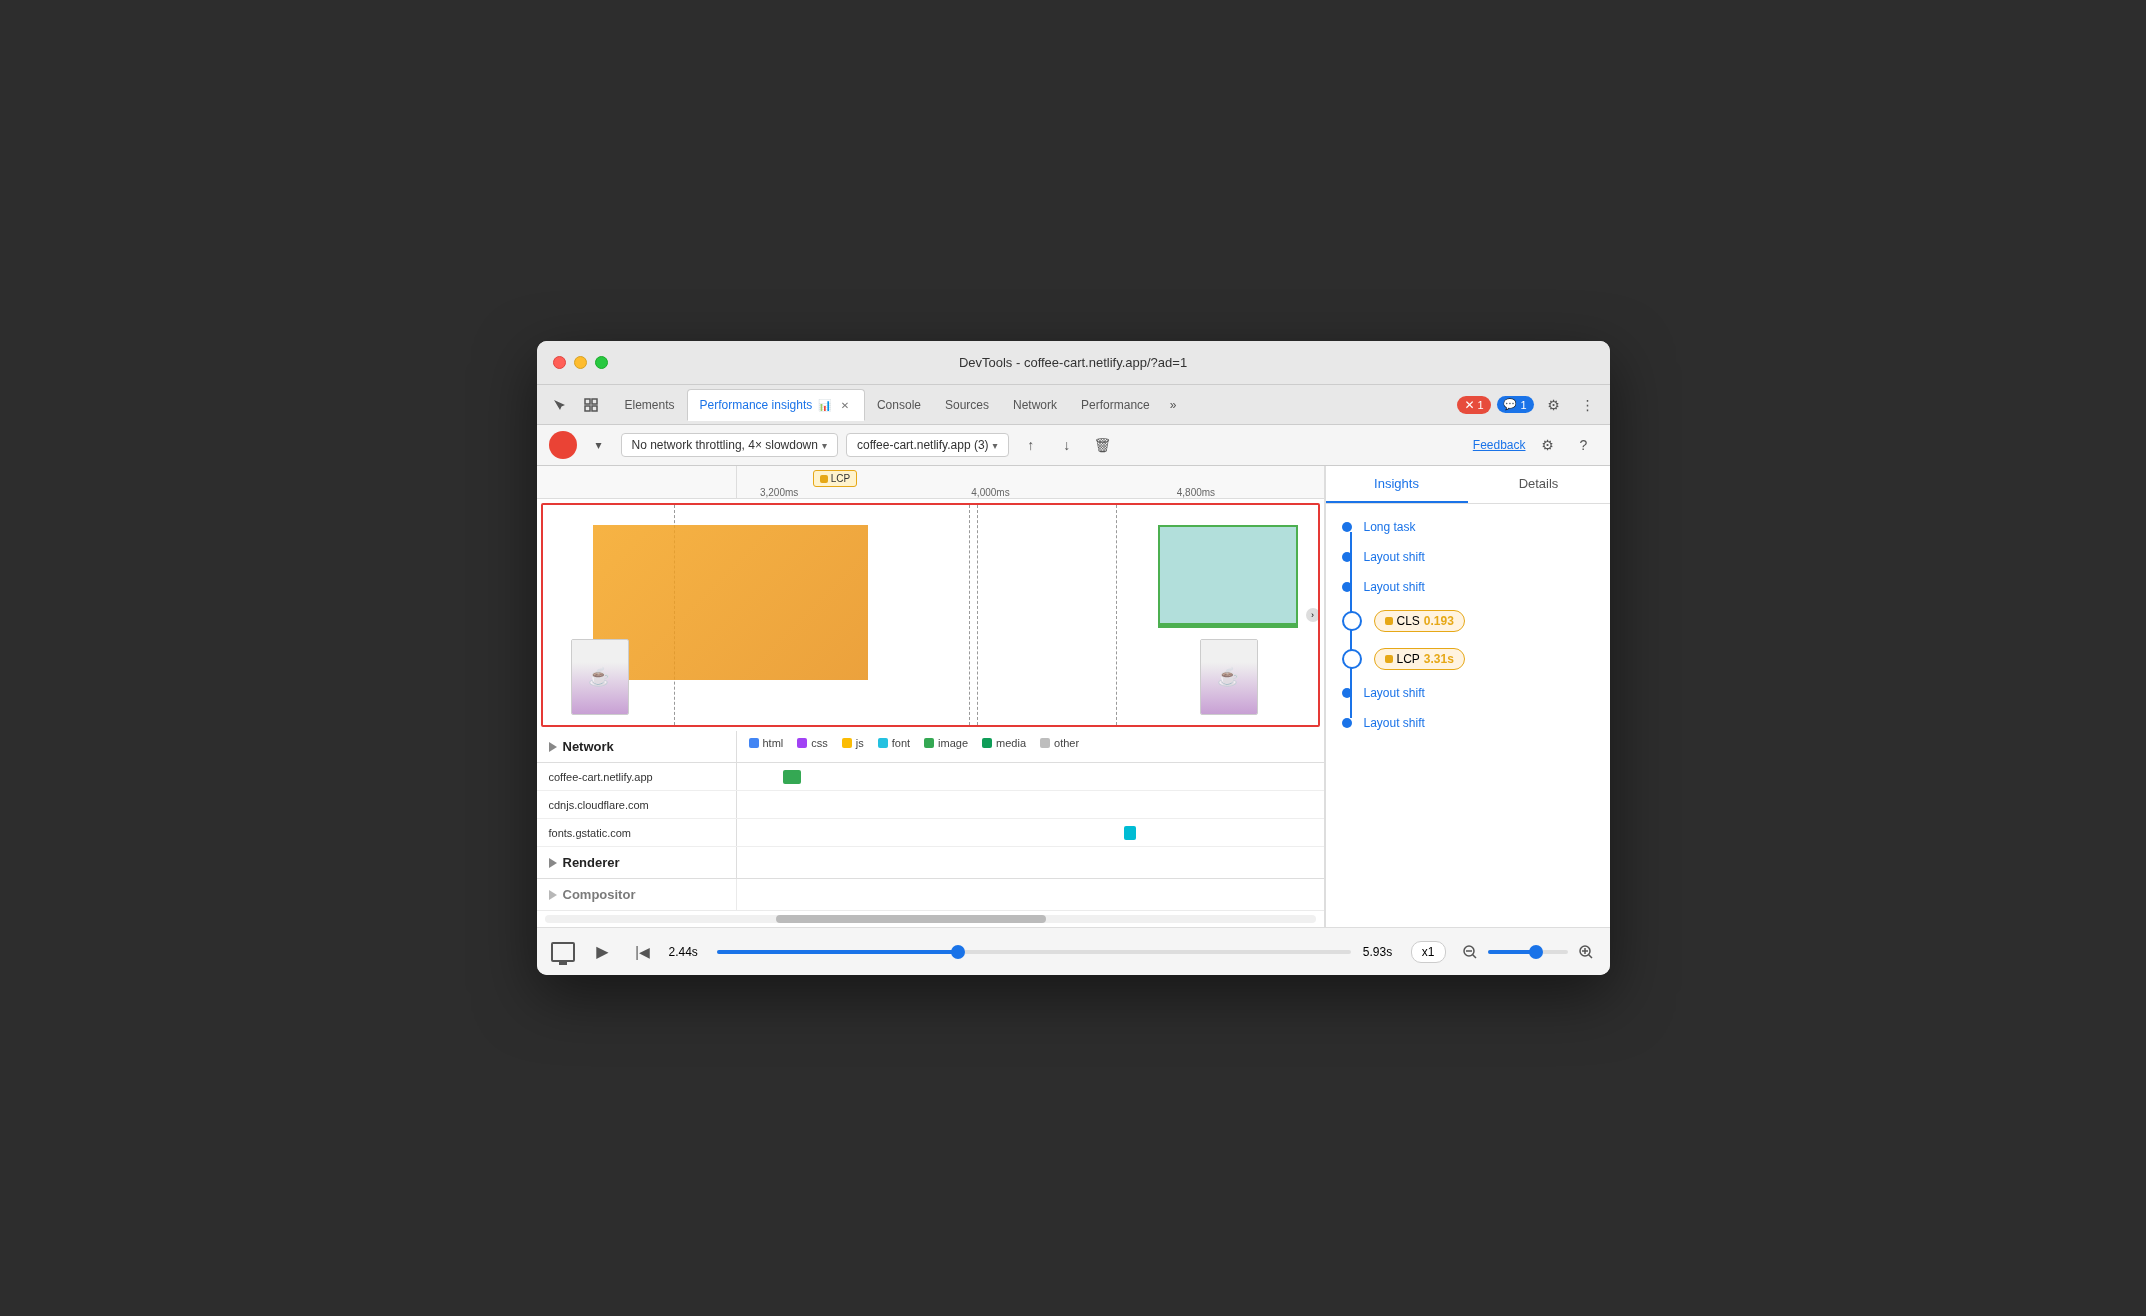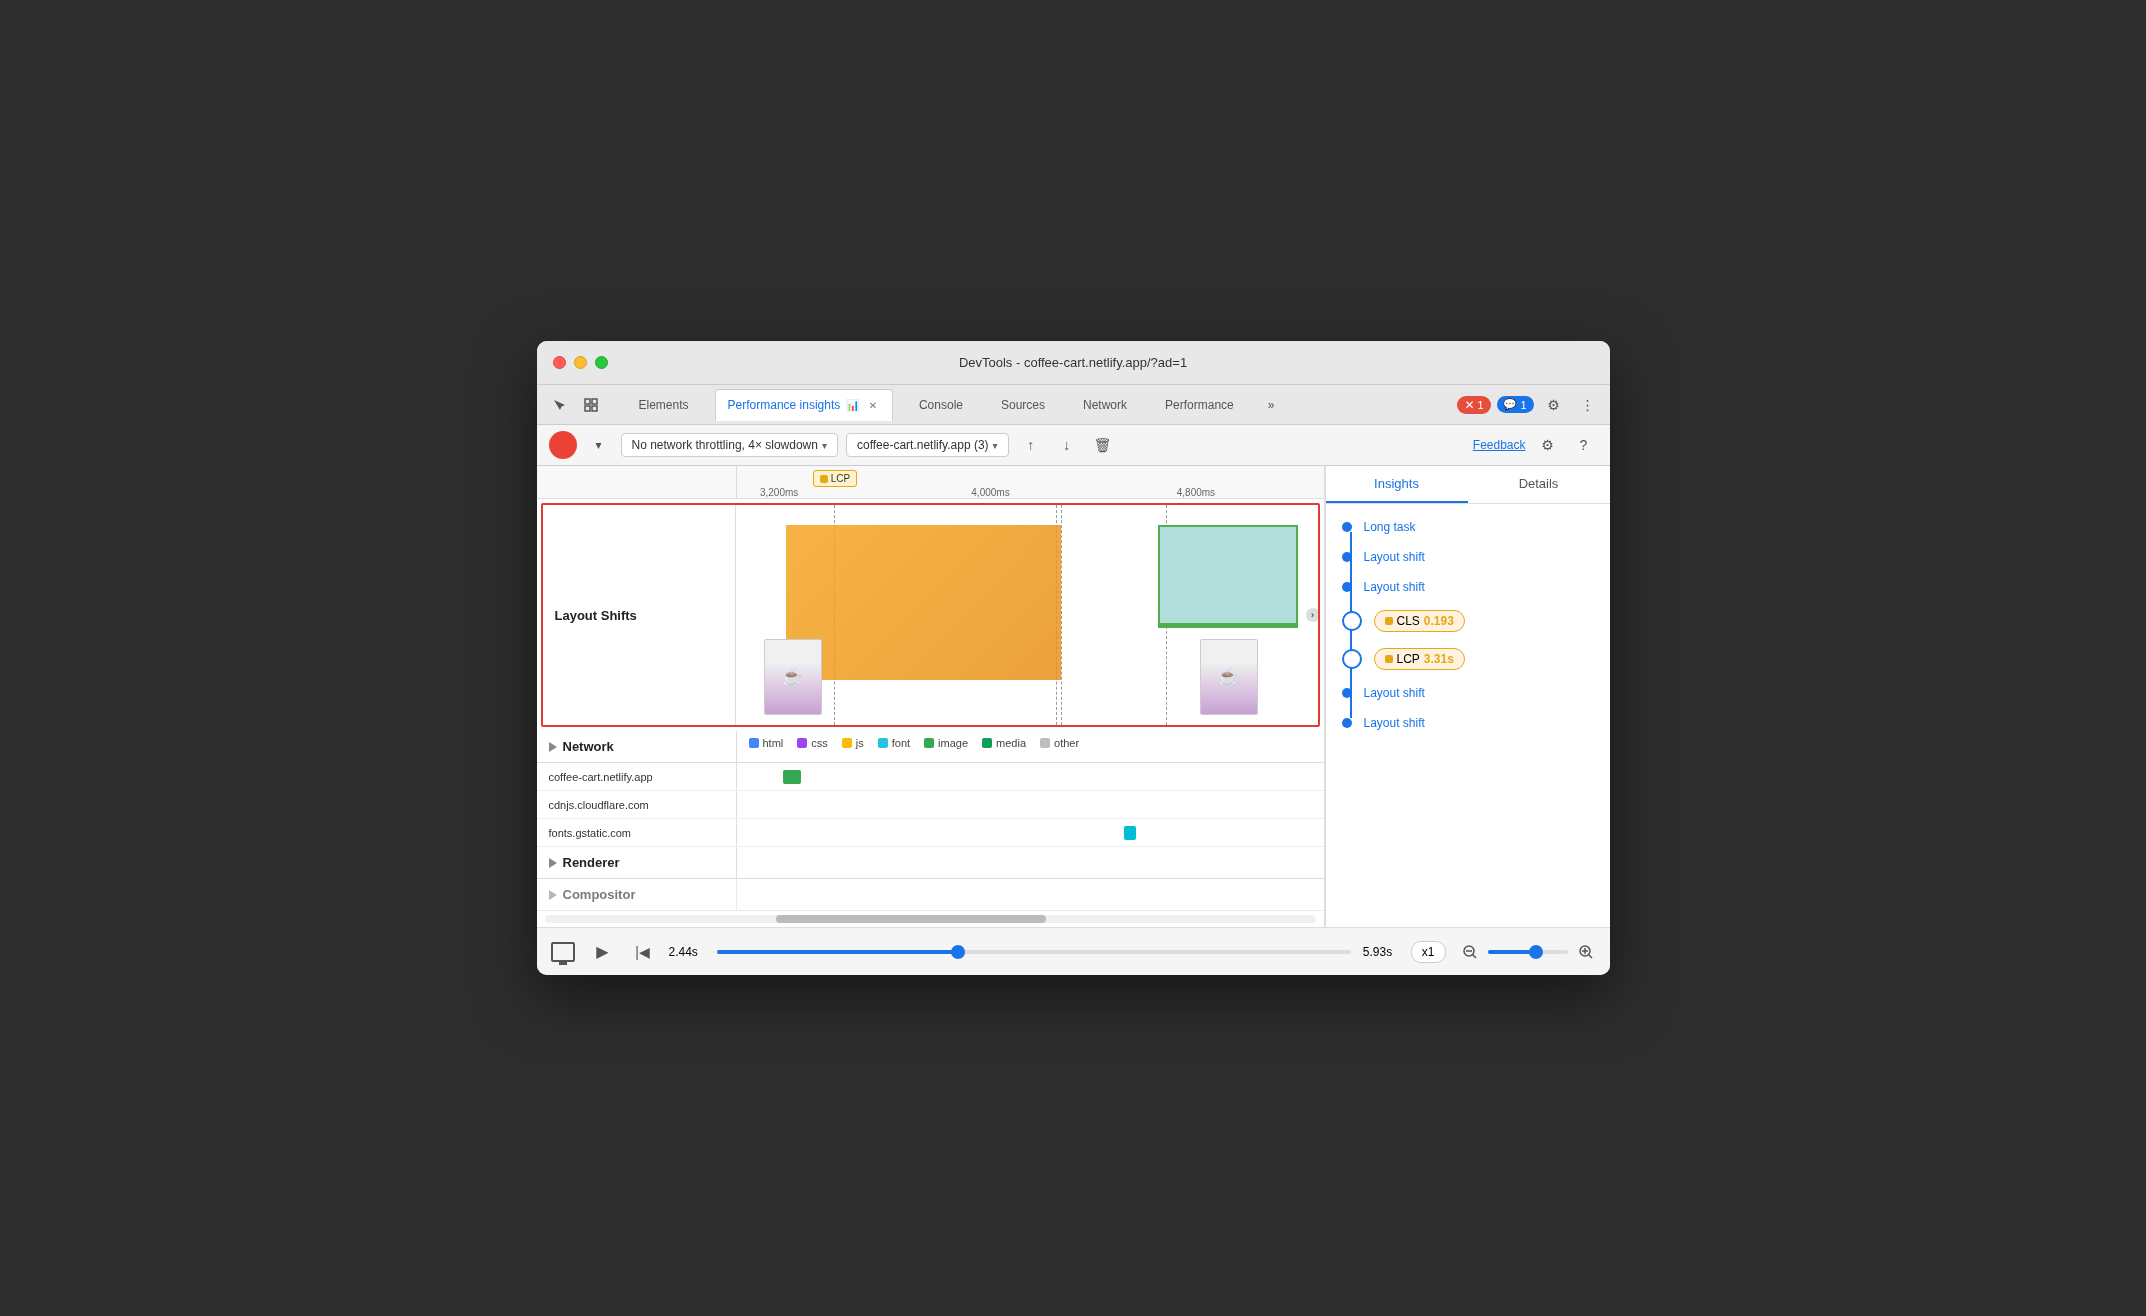--- a/index.html
+++ b/index.html
@@ -52,21 +52,21 @@
       color: #333;
     }
     
     .tabbar {
       background: #e8e8e8;
       display: flex;
       align-items: center;
       padding: 0 8px;
       height: 40px;
       border-bottom: 1px solid #ccc;
-      gap: 14px;
+      gap: 0;
     }
     .tab-icons {
       display: flex;
       gap: 4px;
       margin-right: 8px;
     }
     .tab-icon-btn {
       width: 28px;
       height: 28px;
       display: flex;
@@ -725,21 +725,20 @@
               <span class="lcp-badge">
                 <span class="lcp-dot"></span>
                 <span>LCP</span>
               </span>
             </div>
           </div>
         </div>
       </div>
 
       <div class="layout-shifts-row">
-        <div class="row-label">Layout Shifts</div>
         <div class="row-content">
 
           <div class="dashed-vline" style="left:17%;"></div>
           <div class="dashed-vline" style="left:55%;"></div>
           <div class="dashed-vline" style="left:56%;"></div>
           <div class="dashed-vline" style="left:74%;"></div>
 
           <div class="shift-block orange-block"></div>
 
           <div class="shift-block teal-block"></div>

